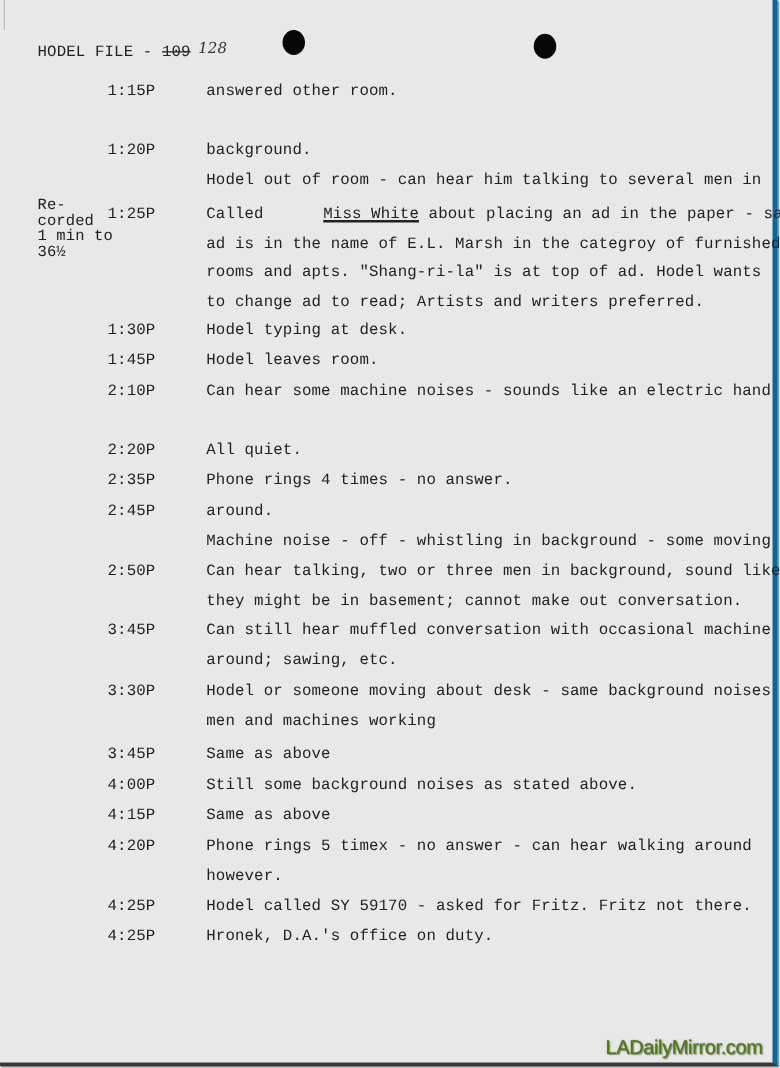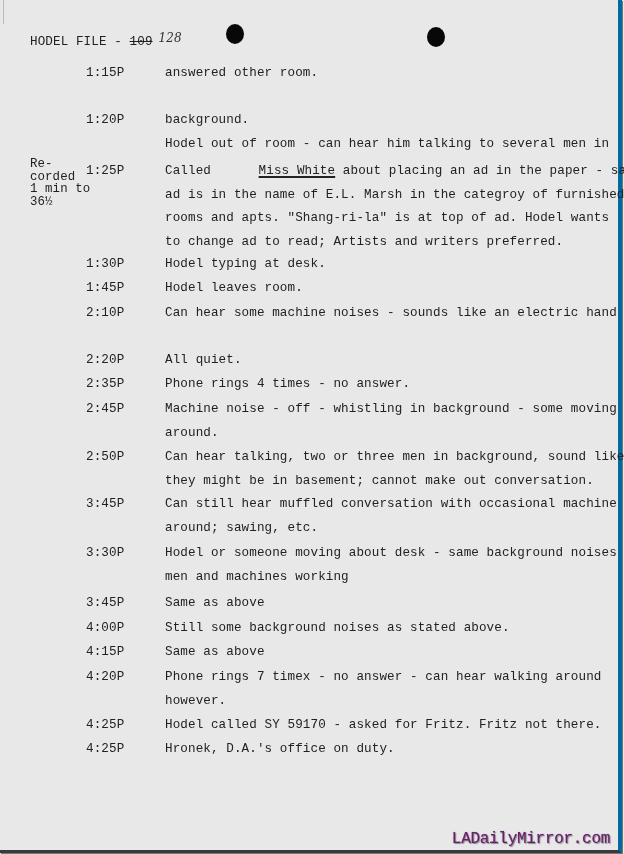--- a/index.html
+++ b/index.html
@@ -84,23 +84,23 @@
       top: 0;
       line-height: 12.5px;
       white-space: pre;
       font-size: 12.4px;
     }
     .underline { text-decoration: underline; text-decoration-thickness: 1.5px; text-underline-offset: 2px; margin-left: 40px; }
     .watermark {
       position: absolute;
       right: 8px;
       bottom: 2px;
-      font-family: Liberation Mono, monospace;
+      font-family: Liberation Sans, sans-serif;
       font-size: 16px;
-      color: #701a75;
+      color: #4d7c0f;
       text-shadow: 0 0 1px #777, 1px 1px 1px #888;
       letter-spacing: -0.3px;
     }
   </style>
 </head>
 <body>
 
 <div class="page">
   <div class="left-edge"></div>
   <div class="punch-hole" style="left:226px; top:24px;"></div>
@@ -170,22 +170,22 @@
   <div class="entry" style="top:373px;">
     <span class="time">2:35P</span>
     <div class="text">
       <span class="line">Phone rings 4 times - no answer.</span>
     </div>
   </div>
 
   <div class="entry" style="top:398px;">
     <span class="time">2:45P</span>
     <div class="text">
+      <span class="line">around.</span>
       <span class="line">Machine noise - off - whistling in background - some moving</span>
-      <span class="line">around.</span>
     </div>
   </div>
 
   <div class="entry" style="top:446px;">
     <span class="time">2:50P</span>
     <div class="text">
       <span class="line">Can hear talking, two or three men in background, sound like</span>
       <span class="line">they might be in basement; cannot make out conversation.</span>
     </div>
   </div>
@@ -223,21 +223,21 @@
   <div class="entry" style="top:641px;">
     <span class="time">4:15P</span>
     <div class="text">
       <span class="line">Same as above</span>
     </div>
   </div>
 
   <div class="entry" style="top:666px;">
     <span class="time">4:20P</span>
     <div class="text">
-      <span class="line">Phone rings 7 timex - no answer - can hear walking around</span>
+      <span class="line">Phone rings 5 timex - no answer - can hear walking around</span>
       <span class="line">however.</span>
     </div>
   </div>
 
   <div class="entry" style="top:714px;">
     <span class="time">4:25P</span>
     <div class="text">
       <span class="line">Hodel called SY 59170 - asked for Fritz.  Fritz not there.</span>
     </div>
   </div>

